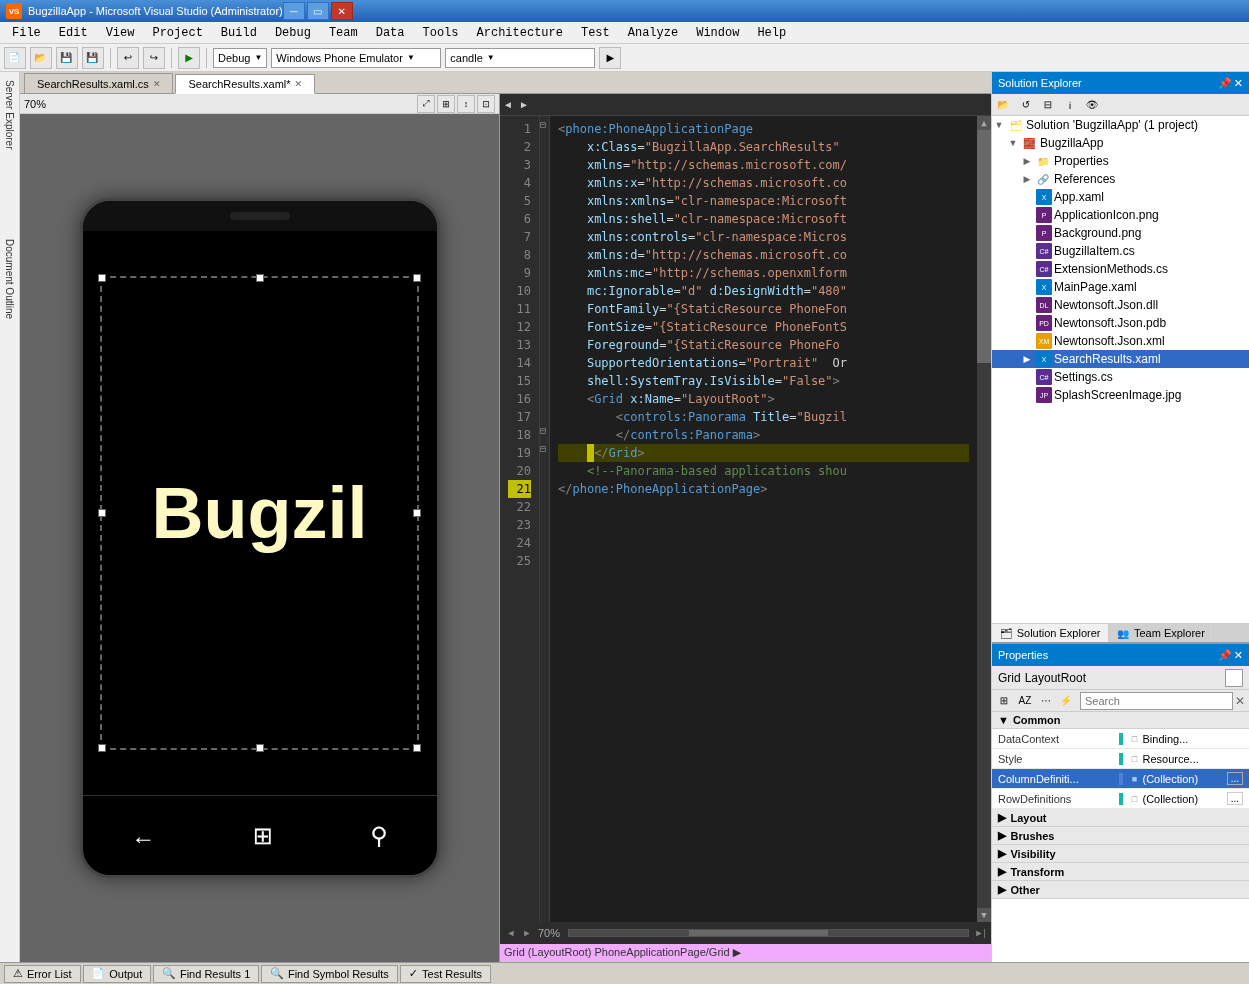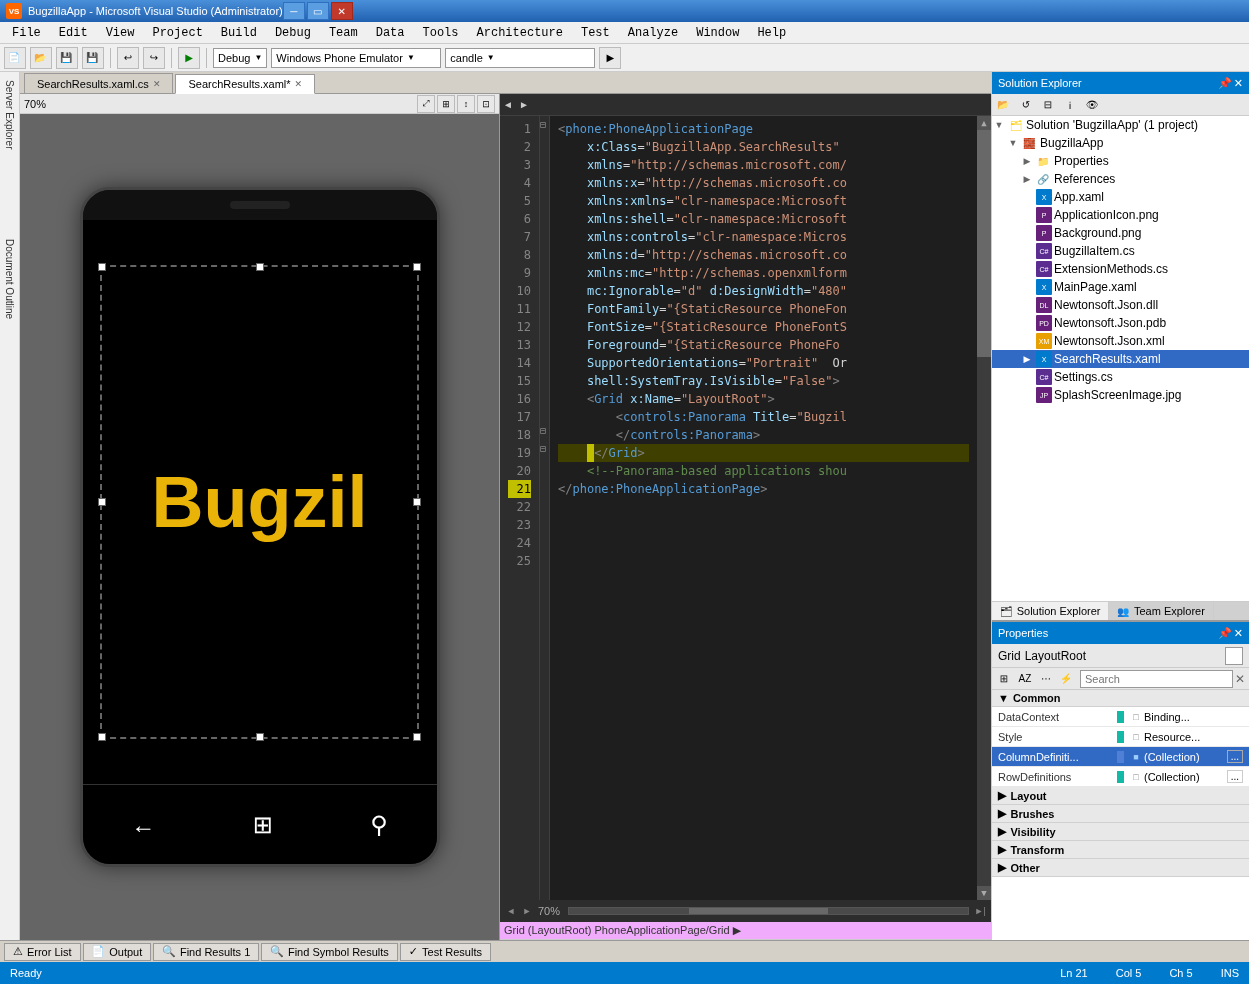--- a/index.html
+++ b/index.html
@@ -37,21 +37,21 @@
     #editor-area { display: flex; flex: 1; overflow: hidden; }
 
     
     #phone-preview { width: 480px; background: #656565; border-right: 1px solid #999; overflow: hidden; display: flex; flex-direction: column; }
     #zoom-bar { background: #e8e8e8; border-bottom: 1px solid #ccc; height: 20px; display: flex; align-items: center; padding: 0 4px; font-size: 11px; }
 
     #phone-container { flex: 1; display: flex; justify-content: center; align-items: center; padding: 20px; }
     .phone-device { width: 360px; height: 680px; background: #111; border-radius: 30px; border: 3px solid #444; display: flex; flex-direction: column; overflow: hidden; position: relative; box-shadow: 0 0 20px rgba(0,0,0,0.5); }
     .phone-screen { flex: 1; background: #000; overflow: hidden; position: relative; }
     .phone-screen-content { width: 100%; height: 100%; display: flex; align-items: center; justify-content: center; }
-    .phone-title-text { color: #eab308; font-size: 72px; font-weight: bold; font-family: 'Segoe UI', sans-serif; }
+    .phone-title-text { color: #fef9c3; font-size: 72px; font-weight: bold; font-family: 'Segoe UI', sans-serif; }
     .phone-nav-bar { height: 80px; background: #000; display: flex; justify-content: space-around; align-items: center; border-top: 1px solid #333; }
     .phone-nav-btn { color: white; font-size: 24px; cursor: pointer; }
     
     .handle { position: absolute; width: 8px; height: 8px; background: white; border: 1px solid #666; }
 
     
     #code-editor { flex: 1; display: flex; flex-direction: column; background: #1e1e1e; overflow: hidden; }
     #editor-toolbar { background: #2d2d2d; height: 22px; display: flex; align-items: center; border-bottom: 1px solid #3f3f3f; }
     .editor-scroll-btn { color: #ccc; width: 16px; height: 22px; display: flex; align-items: center; justify-content: center; font-size: 10px; cursor: pointer; }
     #code-content { flex: 1; overflow: hidden; display: flex; font-family: 'Consolas', monospace; font-size: 12px; }
@@ -96,21 +96,21 @@
     #properties-panel { height: 320px; border-top: 2px solid #999; display: flex; flex-direction: column; }
     #prop-header { background: #007acc; color: white; height: 22px; display: flex; align-items: center; padding: 0 6px; font-size: 11px; justify-content: space-between; }
     #prop-title { background: #e8e8e8; border-bottom: 1px solid #ccc; height: 24px; display: flex; align-items: center; padding: 0 6px; gap: 4px; font-size: 12px; }
     #prop-toolbar { background: #e8e8e8; border-bottom: 1px solid #ccc; height: 22px; display: flex; align-items: center; padding: 0 2px; gap: 1px; }
     .prop-toolbar-btn { width: 20px; height: 18px; display: flex; align-items: center; justify-content: center; font-size: 10px; cursor: pointer; border: 1px solid transparent; }
     #prop-search { flex: 1; display: flex; align-items: center; margin: 0 2px; }
     #prop-search input { width: 100%; height: 18px; border: 1px solid #999; font-size: 11px; padding: 0 4px; }
     #prop-content { flex: 1; overflow-y: auto; background: white; }
     .prop-section { background: #e8e8e8; padding: 2px 6px; font-size: 11px; font-weight: bold; display: flex; align-items: center; gap: 4px; cursor: pointer; border-bottom: 1px solid #d0d0d0; }
     .prop-row { display: flex; border-bottom: 1px solid #e8e8e8; height: 20px; align-items: center; }
-    .prop-name { flex: 1; padding: 0 6px; font-size: 11px; color: #333; border-right: 7px solid #14b8a6; }
+    .prop-name { flex: 1; padding: 0 6px; font-size: 11px; color: #333; border-right: 4px solid #14b8a6; }
     .prop-value { flex: 1; padding: 0 6px; font-size: 11px; display: flex; align-items: center; gap: 2px; }
     .prop-row.selected { background: #316ac5; color: white; }
     .prop-row.selected .prop-name { color: white; border-right-color: #5080d5; }
     .prop-icon { width: 12px; height: 12px; display: inline-flex; align-items: center; justify-content: center; font-size: 9px; }
 
     
     #status-bar { background: #007acc; color: white; height: 22px; display: flex; align-items: center; padding: 0 6px; font-size: 11px; gap: 20px; }
     .status-item { padding: 0 4px; }
 
     
@@ -594,22 +594,14 @@
     <div class="bottom-tab">
       <span>🔍</span>
       <span>Find Symbol Results</span>
     </div>
     <div class="bottom-tab">
       <span>✓</span>
       <span>Test Results</span>
     </div>
   </div>
 
-  <div id="status-bar">
-    <span class="status-item">Ready</span>
-    <div style="flex:1;"></div>
-    <span class="status-item">Ln 21</span>
-    <span class="status-item">Col 5</span>
-    <span class="status-item">Ch 5</span>
-    <span class="status-item">INS</span>
-  </div>
 
 </div>
 
 </body></html>

